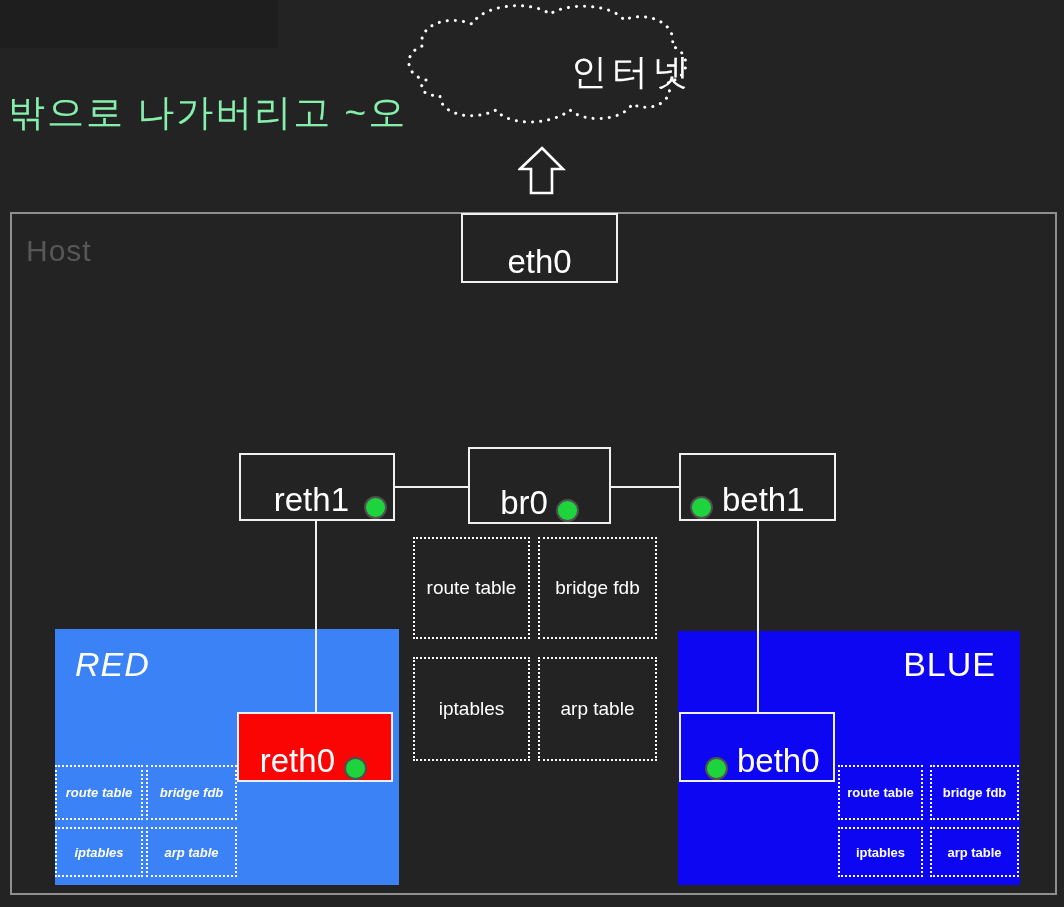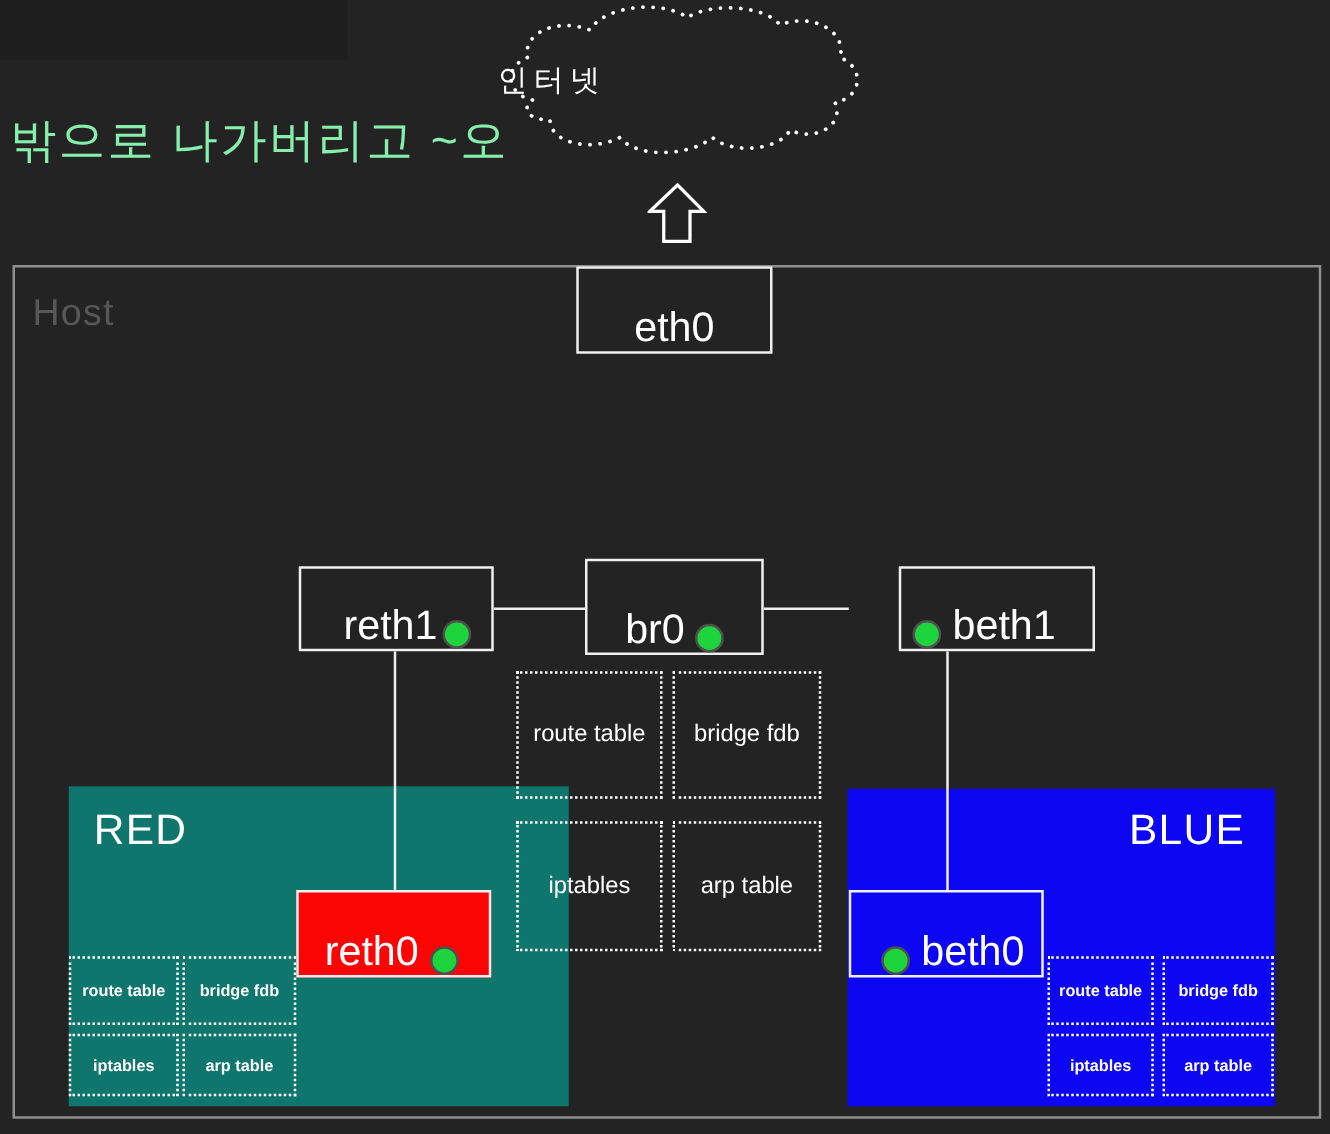--- a/index.html
+++ b/index.html
@@ -10,37 +10,37 @@
 
   
   #tl-rect{left:0;top:2;width:278px;height:48px;background:#1e1e1e;}
 
   
   #annotation{left:8px;top:88px;font-size:37px;letter-spacing:2px;color:#86efac;white-space:nowrap;}
 
   
   #cloud{left:398px;top:2px;width:296px;height:132px;}
   #cloud svg{position:absolute;left:0;top:0;}
-  #cloud-label{position:absolute;left:0;top:46px;width:100%;text-align:left;
-               font-size:24px;letter-spacing:5px;color:#fff;}
+  #cloud-label{position:absolute;left:0;top:46px;width:100%;text-align:right;
+               font-size:36px;letter-spacing:5px;color:#fff;}
 
   
   #up-arrow{left:518px;top:146px;width:48px;height:49px;}
 
   
   #host{left:10px;top:212px;width:1047px;height:683px;border:2px solid #8f8f8f;box-sizing:border-box;}
   #host-title{left:26px;top:234px;font-size:30px;color:#575757;letter-spacing:1px;}
 
   
   .node{box-sizing:border-box;border:2px solid #f0f0f0;background:#232323;
         display:flex;align-items:flex-end;font-size:33px;color:#fff;}
   #eth0{left:461px;top:213px;width:157px;height:70px;justify-content:center;}
-  #reth1{left:239px;top:453px;width:156px;height:68px;justify-content:flex-end;padding-right:16px;gap:4px;}
+  #reth1{left:239px;top:453px;width:156px;height:68px;justify-content:flex-end;padding-right:6px;gap:15px;}
   #br0{left:468px;top:447px;width:143px;height:77px;justify-content:center;gap:8px;}
-  #beth1{left:679px;top:453px;width:157px;height:68px;justify-content:flex-start;padding-left:9px;gap:9px;margin-left:40px;}
+  #beth1{left:679px;top:453px;width:157px;height:68px;justify-content:flex-start;padding-left:9px;gap:9px;}
   #reth0{left:237px;top:712px;width:156px;height:70px;background:#fb0404;justify-content:flex-end;padding-right:24px;gap:9px;}
   #beth0{left:679px;top:712px;width:156px;height:70px;background:#0d06f2;justify-content:flex-start;padding-left:24px;gap:9px;}
 
   .dot{width:19px;height:19px;border-radius:50%;background:#1ed43c;border:2px solid #4f4f4f;flex:0 0 auto;}
 
   
   .hline{height:2px;background:#f0f0f0;}
   .vline{width:2px;background:#f0f0f0;}
   #line-reth1-br0{left:395px;top:486px;width:73px;}
   #line-br0-beth1{left:611px;top:486px;width:68px;}
@@ -49,21 +49,21 @@
 
   
   .htable{box-sizing:border-box;border:2px dotted #fff;display:flex;align-items:center;justify-content:center;
           text-align:center;font-size:19px;line-height:28px;color:#fff;}
   #h-route{left:413px;top:537px;width:117px;height:102px;}
   #h-fdb{left:538px;top:537px;width:119px;height:102px;}
   #h-ipt{left:413px;top:657px;width:117px;height:104px;}
   #h-arp{left:538px;top:657px;width:119px;height:104px;}
 
   
-  #red-ns{left:55px;top:629px;width:400px;height:256px;background:#0f766e;}
+  #red-ns{left:55px;top:629px;width:344px;height:256px;background:#3b82f6;font-style:italic;}
   #blue-ns{left:678px;top:631px;width:342px;height:254px;background:#0d06f2;}
   .ns-title{position:absolute;font-size:34px;color:#fff;letter-spacing:1px;}
   #red-title{left:20px;top:16px;}
   #blue-title{right:24px;top:14px;}
 
   .stable{position:absolute;box-sizing:border-box;border:2px dotted #fff;display:flex;align-items:center;
           justify-content:center;text-align:center;font-size:13px;font-weight:bold;line-height:17px;color:#fff;}
   #r-route{left:0;top:136px;width:88px;height:55px;}
   #r-fdb{left:91px;top:136px;width:91px;height:55px;}
   #r-ipt{left:0;top:198px;width:88px;height:50px;}

